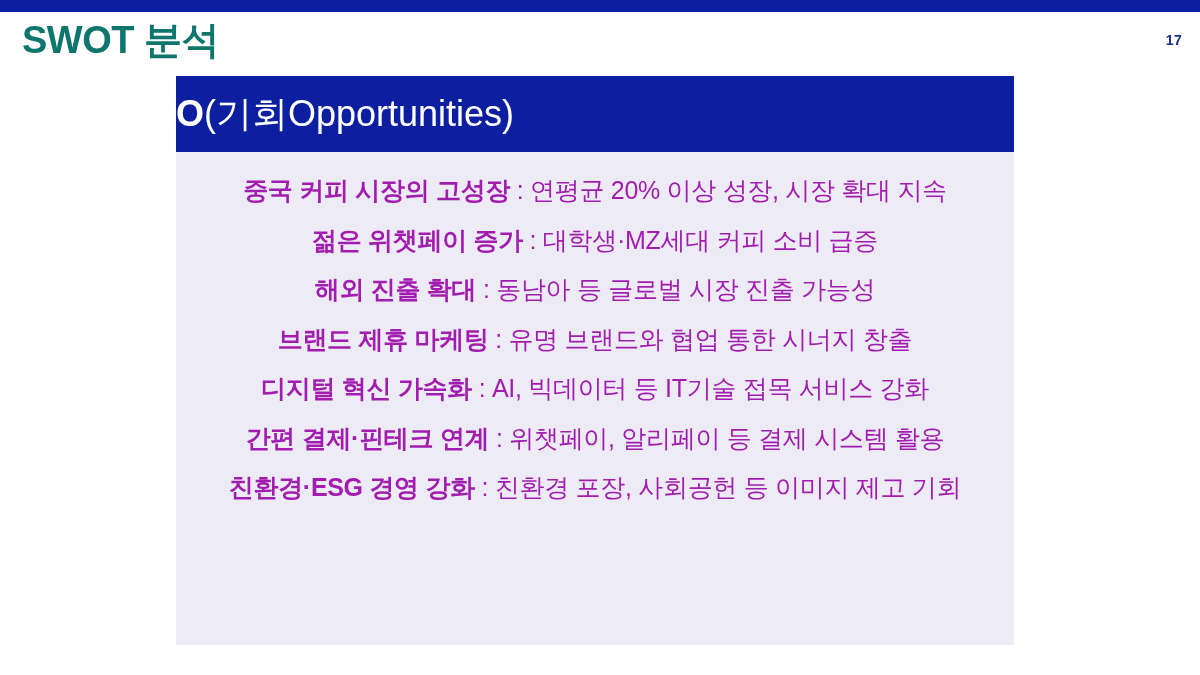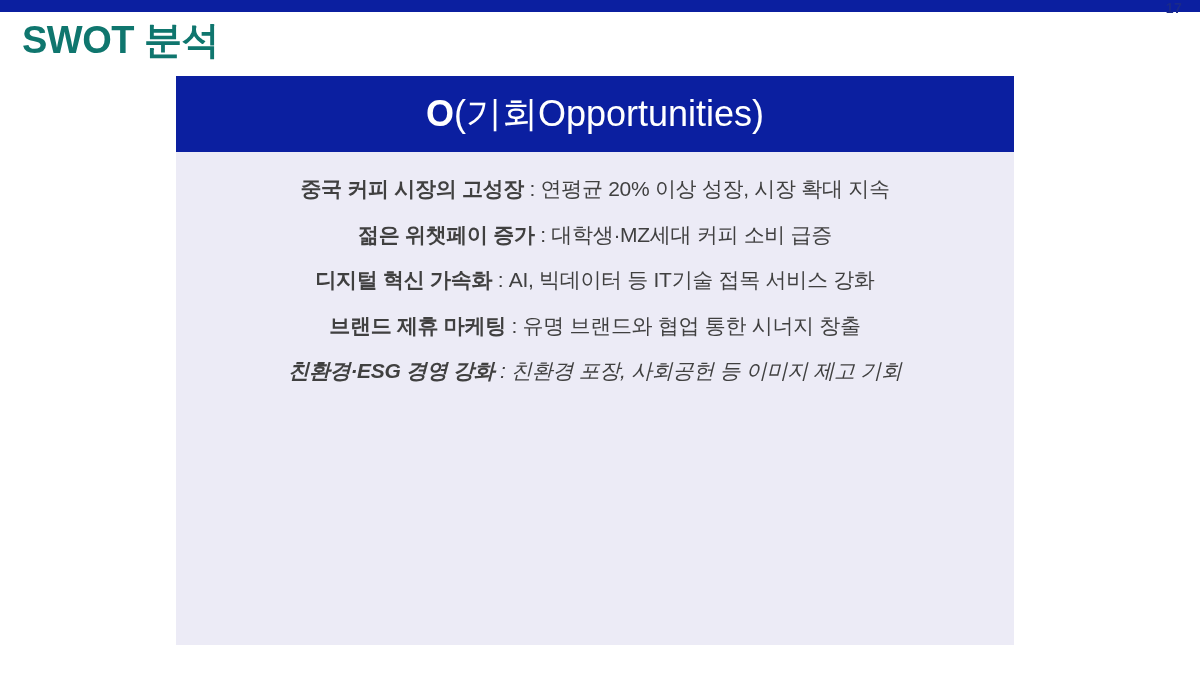--- a/index.html
+++ b/index.html
@@ -26,21 +26,21 @@
     left: 0;
     top: 0;
     width: 1200px;
     height: 12px;
     background: #0b1fa0;
   }
   
   .page-number {
     position: absolute;
     right: 18px;
-    top: 0;
+    top: 32px;
     font-size: 14px;
     font-weight: bold;
     color: #1a2a8a;
     letter-spacing: 0.3px;
   }
   
   .slide-title {
     position: absolute;
     left: 22px;
     top: 20px;
@@ -59,21 +59,21 @@
     width: 838px;
     height: 569px;
     background: #ecebf6;
   }
   .panel-header {
     width: 100%;
     height: 76px;
     background: #0b1fa0;
     display: flex;
     align-items: center;
-    justify-content: center;
+    justify-content: flex-start;
     box-sizing: border-box;
   }
   .panel-header-text {
     color: #ffffff;
     font-size: 36px;
     font-weight: 300;
     letter-spacing: 0px;
     white-space: nowrap;
     line-height: 1;
   }
@@ -82,30 +82,29 @@
   }
   .panel-body {
     padding: 26px 14px 20px 14px;
     box-sizing: border-box;
     display: flex;
     flex-direction: column;
     justify-content: flex-start;
   }
   .bullet-line {
     text-align: center;
-    font-size: 21px;
-    color: #404040;
+    font-size: 25px;
+    color: #a21caf;
     line-height: 1.0;
     margin: 0 0 24.5px 0;
     white-space: nowrap;
     letter-spacing: -0.3px;
   }
   .bullet-line:last-child {
     margin-bottom: 0;
-    font-style: italic;
   }
   .bullet-line .lead {
     font-weight: bold;
   }
   .bullet-line .sep {
     font-weight: normal;
   }
   .bullet-line .rest {
     font-weight: normal;
   }
@@ -123,20 +122,22 @@
 
   <div class="panel">
 
     <div class="panel-header">
       <div class="panel-header-text"><span class="mark">O</span><span class="label">(기회Opportunities)</span></div>
     </div>
 
     <div class="panel-body">
       <p class="bullet-line"><span class="lead">중국 커피 시장의 고성장</span><span class="sep"> : </span><span class="rest">연평균 20% 이상 성장, 시장 확대 지속</span></p>
       <p class="bullet-line"><span class="lead">젊은 위챗페이 증가</span><span class="sep"> : </span><span class="rest">대학생·MZ세대 커피 소비 급증</span></p>
+      <p class="bullet-line"><span class="lead">해외 진출 확대</span><span class="sep"> : </span><span class="rest">동남아 등 글로벌 시장 진출 가능성</span></p>
+      <p class="bullet-line"><span class="lead">브랜드 제휴 마케팅</span><span class="sep"> : </span><span class="rest">유명 브랜드와 협업 통한 시너지 창출</span></p>
       <p class="bullet-line"><span class="lead">디지털 혁신 가속화</span><span class="sep"> : </span><span class="rest">AI, 빅데이터 등 IT기술 접목 서비스 강화</span></p>
-      <p class="bullet-line"><span class="lead">브랜드 제휴 마케팅</span><span class="sep"> : </span><span class="rest">유명 브랜드와 협업 통한 시너지 창출</span></p>
+      <p class="bullet-line"><span class="lead">간편 결제·핀테크 연계</span><span class="sep"> : </span><span class="rest">위챗페이, 알리페이 등 결제 시스템 활용</span></p>
       <p class="bullet-line"><span class="lead">친환경·ESG 경영 강화</span><span class="sep"> : </span><span class="rest">친환경 포장, 사회공헌 등 이미지 제고 기회</span></p>
     </div>
 
   </div>
 
 </div>
 
 </body></html>

